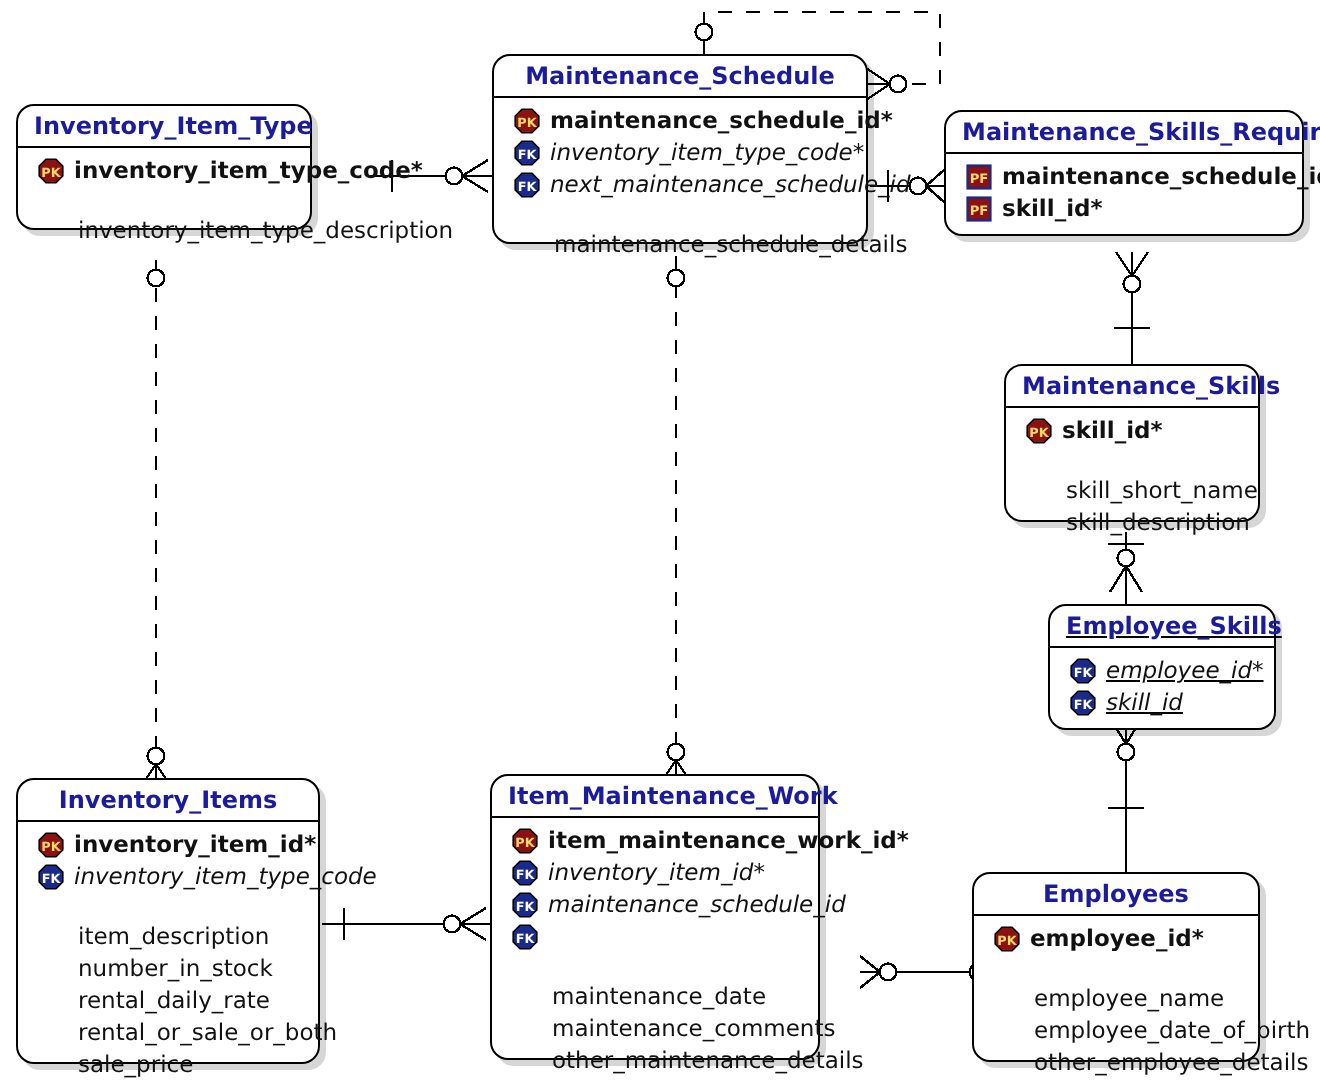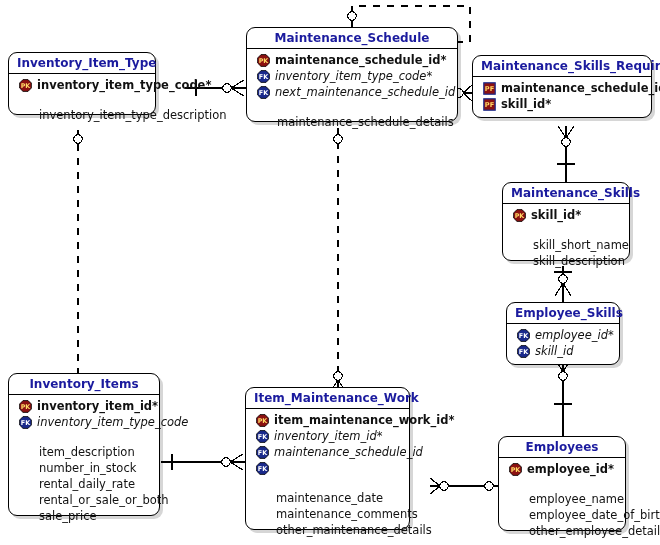--- a/index.html
+++ b/index.html
@@ -121,21 +121,21 @@
               </svg>
             </span>
           </span>
           <span class="nm">inventory_item_type_code*</span>
         </div>
         <div class="attr plain">
           <span class="nm">inventory_item_type_description</span>
         </div>
       </div>
     </div>
-    <div class="entity" style="left: 246px; top: 27px; width: 212px;">
+    <div class="entity" style="left: 246px; top: 27px; width: 188px;">
       <div class="title">Maintenance_Schedule</div>
       <div class="attrs">
         <div class="attr bold">
           <span class="key">
             <span class="badge">
               <svg width="13" height="13" viewBox="0 0 13 13">
                 <polygon points="4,0.6 9,0.6 12.4,4 12.4,9 9,12.4 4,12.4 0.6,9 0.6,4" fill="#8c1111" stroke="#000" stroke-width="0.8"></polygon>
                 <text x="6.5" y="9.3" font-size="6.4" font-family="DejaVu Sans, sans-serif" font-weight="bold" fill="#ffd966" text-anchor="middle">PK</text>
               </svg>
             </span>
@@ -211,21 +211,21 @@
           <span class="nm">skill_id*</span>
         </div>
         <div class="attr plain">
           <span class="nm">skill_short_name</span>
         </div>
         <div class="attr plain">
           <span class="nm">skill_description</span>
         </div>
       </div>
     </div>
-    <div class="entity" style="left: 506px; top: 302px; width: 114px;">
+    <div class="entity" style="left: 524px; top: 302px; width: 114px; text-decoration: underline;">
       <div class="title">Employee_Skills</div>
       <div class="attrs">
         <div class="attr ital">
           <span class="key">
             <span class="badge">
               <svg width="13" height="13" viewBox="0 0 13 13">
                 <polygon points="4,0.6 9,0.6 12.4,4 12.4,9 9,12.4 4,12.4 0.6,9 0.6,4" fill="#1a2a8c" stroke="#000" stroke-width="0.8"></polygon>
                 <text x="6.5" y="9.3" font-size="6.4" font-family="DejaVu Sans, sans-serif" font-weight="bold" fill="#ffffff" text-anchor="middle">FK</text>
               </svg>
             </span>
@@ -238,21 +238,21 @@
               <svg width="13" height="13" viewBox="0 0 13 13">
                 <polygon points="4,0.6 9,0.6 12.4,4 12.4,9 9,12.4 4,12.4 0.6,9 0.6,4" fill="#1a2a8c" stroke="#000" stroke-width="0.8"></polygon>
                 <text x="6.5" y="9.3" font-size="6.4" font-family="DejaVu Sans, sans-serif" font-weight="bold" fill="#ffffff" text-anchor="middle">FK</text>
               </svg>
             </span>
           </span>
           <span class="nm">skill_id</span>
         </div>
       </div>
     </div>
-    <div class="entity" style="left: 8px; top: 373px; width: 152px;">
+    <div class="entity" style="left: 8px; top: 389px; width: 152px;">
       <div class="title">Inventory_Items</div>
       <div class="attrs">
         <div class="attr bold">
           <span class="key">
             <span class="badge">
               <svg width="13" height="13" viewBox="0 0 13 13">
                 <polygon points="4,0.6 9,0.6 12.4,4 12.4,9 9,12.4 4,12.4 0.6,9 0.6,4" fill="#8c1111" stroke="#000" stroke-width="0.8"></polygon>
                 <text x="6.5" y="9.3" font-size="6.4" font-family="DejaVu Sans, sans-serif" font-weight="bold" fill="#ffd966" text-anchor="middle">PK</text>
               </svg>
             </span>
@@ -337,21 +337,21 @@
           <span class="nm">maintenance_date</span>
         </div>
         <div class="attr plain">
           <span class="nm">maintenance_comments</span>
         </div>
         <div class="attr plain">
           <span class="nm">other_maintenance_details</span>
         </div>
       </div>
     </div>
-    <div class="entity" style="left: 498px; top: 436px; width: 128px;">
+    <div class="entity" style="left: 486px; top: 436px; width: 144px;">
       <div class="title">Employees</div>
       <div class="attrs">
         <div class="attr bold">
           <span class="key">
             <span class="badge">
               <svg width="13" height="13" viewBox="0 0 13 13">
                 <polygon points="4,0.6 9,0.6 12.4,4 12.4,9 9,12.4 4,12.4 0.6,9 0.6,4" fill="#8c1111" stroke="#000" stroke-width="0.8"></polygon>
                 <text x="6.5" y="9.3" font-size="6.4" font-family="DejaVu Sans, sans-serif" font-weight="bold" fill="#ffd966" text-anchor="middle">PK</text>
               </svg>
             </span>

